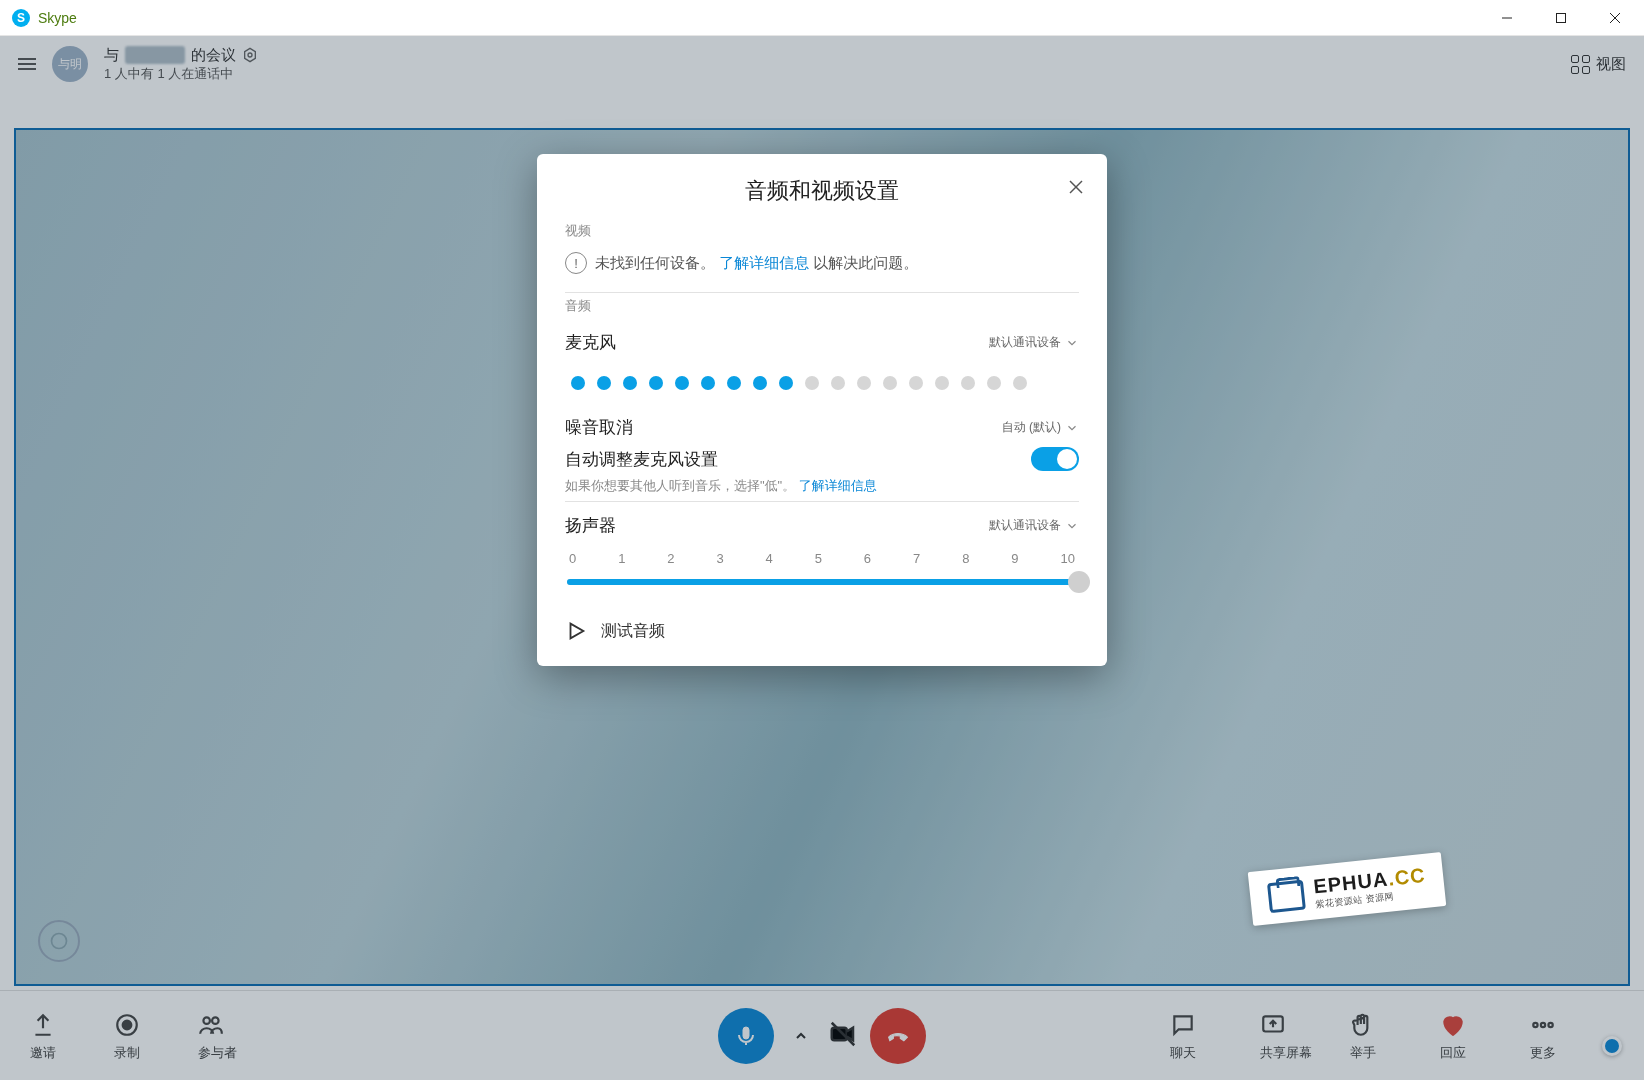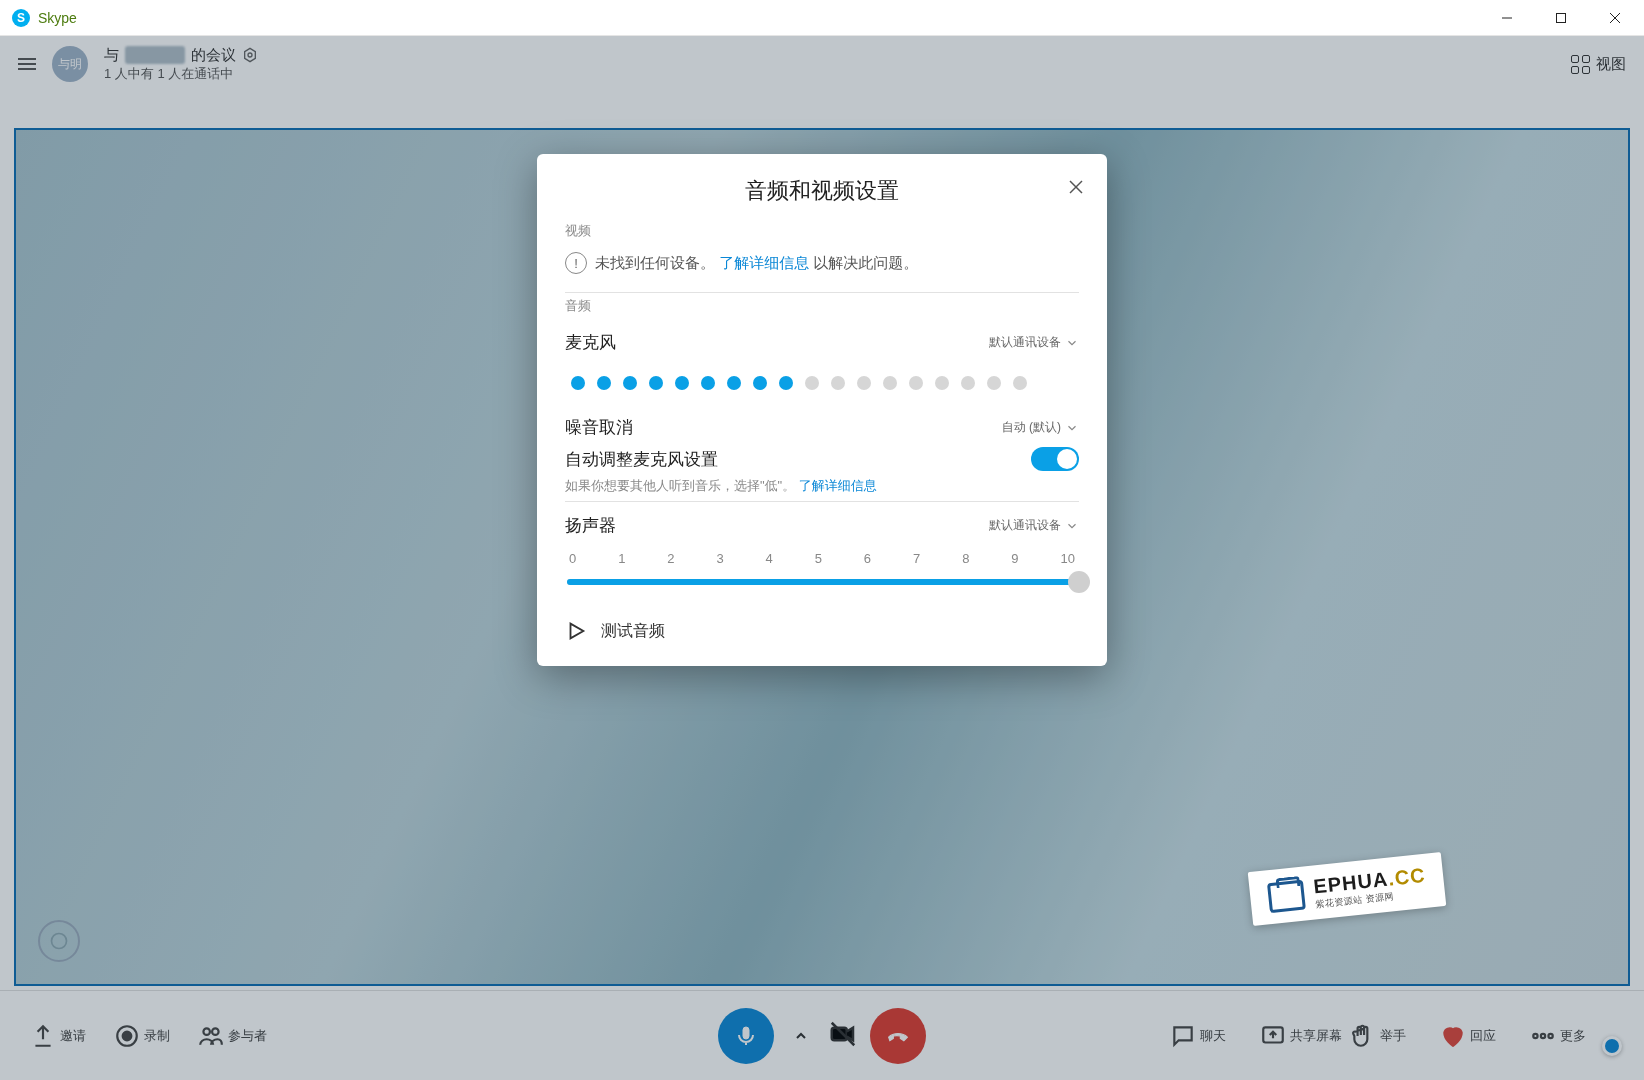--- a/index.html
+++ b/index.html
@@ -28,21 +28,21 @@
 
 
 .video-area { position:absolute; left:14px; right:14px; top:92px; bottom:94px; border:2px solid #0a6db3; background: linear-gradient(115deg,#a8c4ce 0%, #bcd3da 35%, #8fb4bf 55%, #c7dde3 75%, #cad9de 100%);}
 .video-area .self-badge { position:absolute; left:22px; bottom:22px; width:42px; height:42px; border:2px solid #9ab; border-radius:50%; display:flex; align-items:center; justify-content:center; color:#8aa; font-size:20px;}
 
 
 .smudge { display:inline-block; width:60px; height:18px; background:#b0bec8; border-radius:3px; filter: blur(1px); vertical-align:middle;}
 
 
 .bottombar { position:absolute; left:0; right:0; bottom:0; height:90px; display:flex; align-items:center; padding:0 30px; border-top:1px solid #e0e0e0; background:#fff;}
-.toolcol { display:flex; flex-direction:row; align-items:center; gap:4px; color:#444; font-size:13px; width:84px;}
+.toolcol { display:flex; flex-direction:column; align-items:flex-start; gap:4px; color:#444; font-size:13px; width:84px;}
 .toolcol .ic { height:30px; display:flex; align-items:center; justify-content:center;}
 .toolcol svg { width:26px; height:26px; stroke:#444; fill:none; stroke-width:2;}
 .bottombar .center { position:absolute; left:50%; transform:translateX(-50%); display:flex; align-items:center; gap:12px;}
 .big-circle { width:56px; height:56px; border-radius:50%; display:flex; align-items:center; justify-content:center;}
 .mic-btn { background:#0a87d6; color:#fff;}
 .mic-btn svg{ stroke:#fff; fill:#fff;}
 .chev-btn { width:30px; height:56px; display:flex; align-items:center; justify-content:center;}
 .cam-off { border:none; }
 .cam-off svg { stroke:#303030; }
 .hang-btn { background:#e03b30;}

